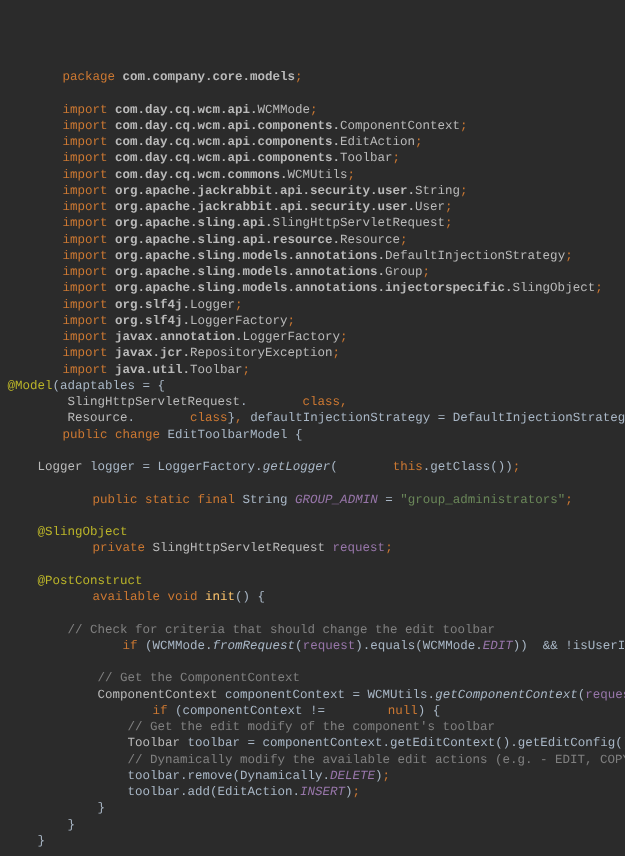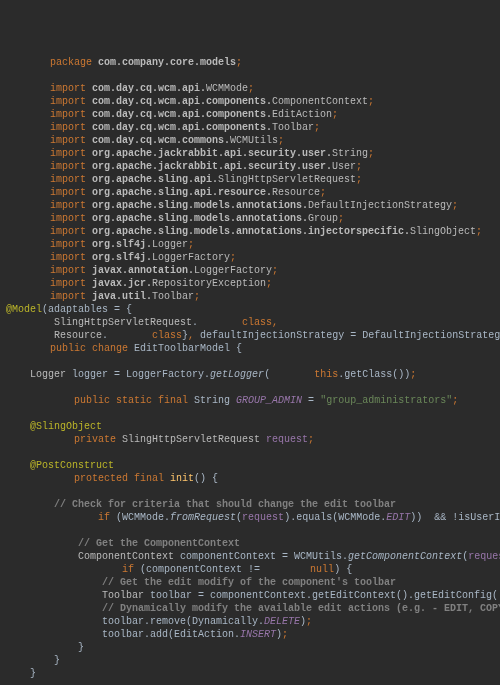--- a/index.html
+++ b/index.html
@@ -16,21 +16,21 @@
     overflow: hidden;
     white-space: pre;
   }
   .kw  { color: #cc7832; padding-left: 44px; }
   .pkg { color: #bababa; font-weight: bold; }
   .cls { color: #bababa; }
   .ann { color: #bbb529; }
   .str { color: #6a8759; }
   .mtd { color: #ffc66d; }
   .fld { color: #9876aa; }
-  .cmt { color: #808080; font-weight: bold; }
+  .cmt { color: #808080; }
   .em  { font-style: italic; }
   .sem { color: #cc7832; }
 </style>
 </head>
 <body>
 
 
 
 <span><span class="kw">package</span> <span class="pkg">com.company.core.models</span><span class="sem">;</span>
 
@@ -57,21 +57,21 @@
 <span class="kw">public change</span> <span>EditToolbarModel</span> {
 
     <span class="cls">Logger</span> <span>logger</span> = <span>LoggerFactory</span>.<span class="em">getLogger</span>(<span class="kw">this</span>.<span>getClass()</span>)<span class="sem">;</span>
 
     <span class="kw">public static final</span> <span>String</span> <span class="fld em">GROUP_ADMIN</span> = <span class="str">"group_administrators"</span><span class="sem">;</span>
 
     <span class="ann">@SlingObject</span>
     <span class="kw">private</span> <span class="cls">SlingHttpServletRequest</span> <span class="fld">request</span><span class="sem">;</span>
 
     <span class="ann">@PostConstruct</span>
-    <span class="kw">protected final</span> <span class="mtd">init</span>() {
+    <span class="kw">available void</span> <span class="mtd">init</span>() {
 
         <span class="cmt">// Check for criteria that should change the edit toolbar</span>
         <span class="kw">if</span> (<span>WCMMode</span>.<span class="em">fromRequest</span>(<span class="fld">request</span>).<span>equals(WCMMode</span>.<span class="fld em">EDIT</span>))  &amp;&amp; <span>!isUserInAllowedGroup()</span>) {
 
             <span class="cmt">// Get the ComponentContext</span>
             <span class="cls">ComponentContext</span> <span>componentContext</span> = <span>WCMUtils</span>.<span class="em">getComponentContext</span>(<span class="fld">request</span>)
             <span class="kw">if</span> (<span>componentContext</span> <span>!=</span> <span class="kw">null</span>) {
                 <span class="cmt">// Get the edit modify of the component's toolbar</span>
                 <span class="cls">Toolbar</span> <span>toolbar</span> = <span>componentContext.getEditContext().getEditConfig().getToolbar()</span>
                 <span class="cmt">// Dynamically modify the available edit actions (e.g. - EDIT, COPY, MOVE, DELETE, INSERT) as needed</span>

